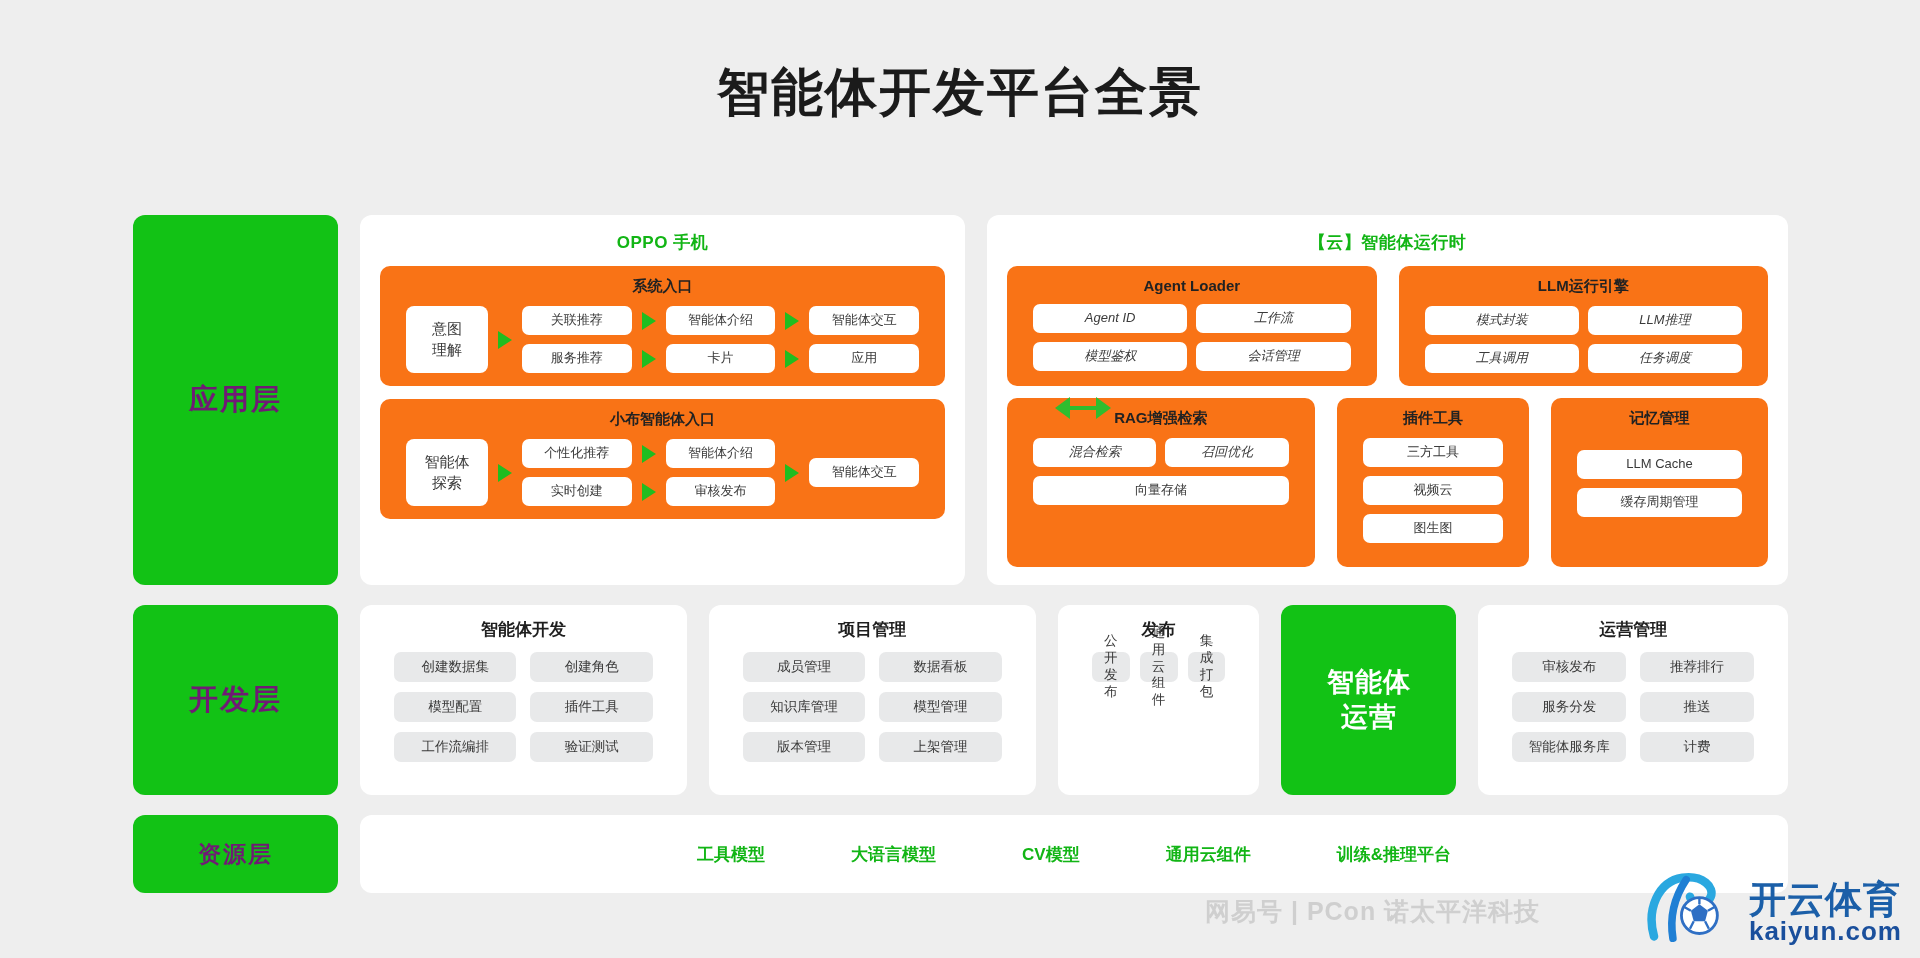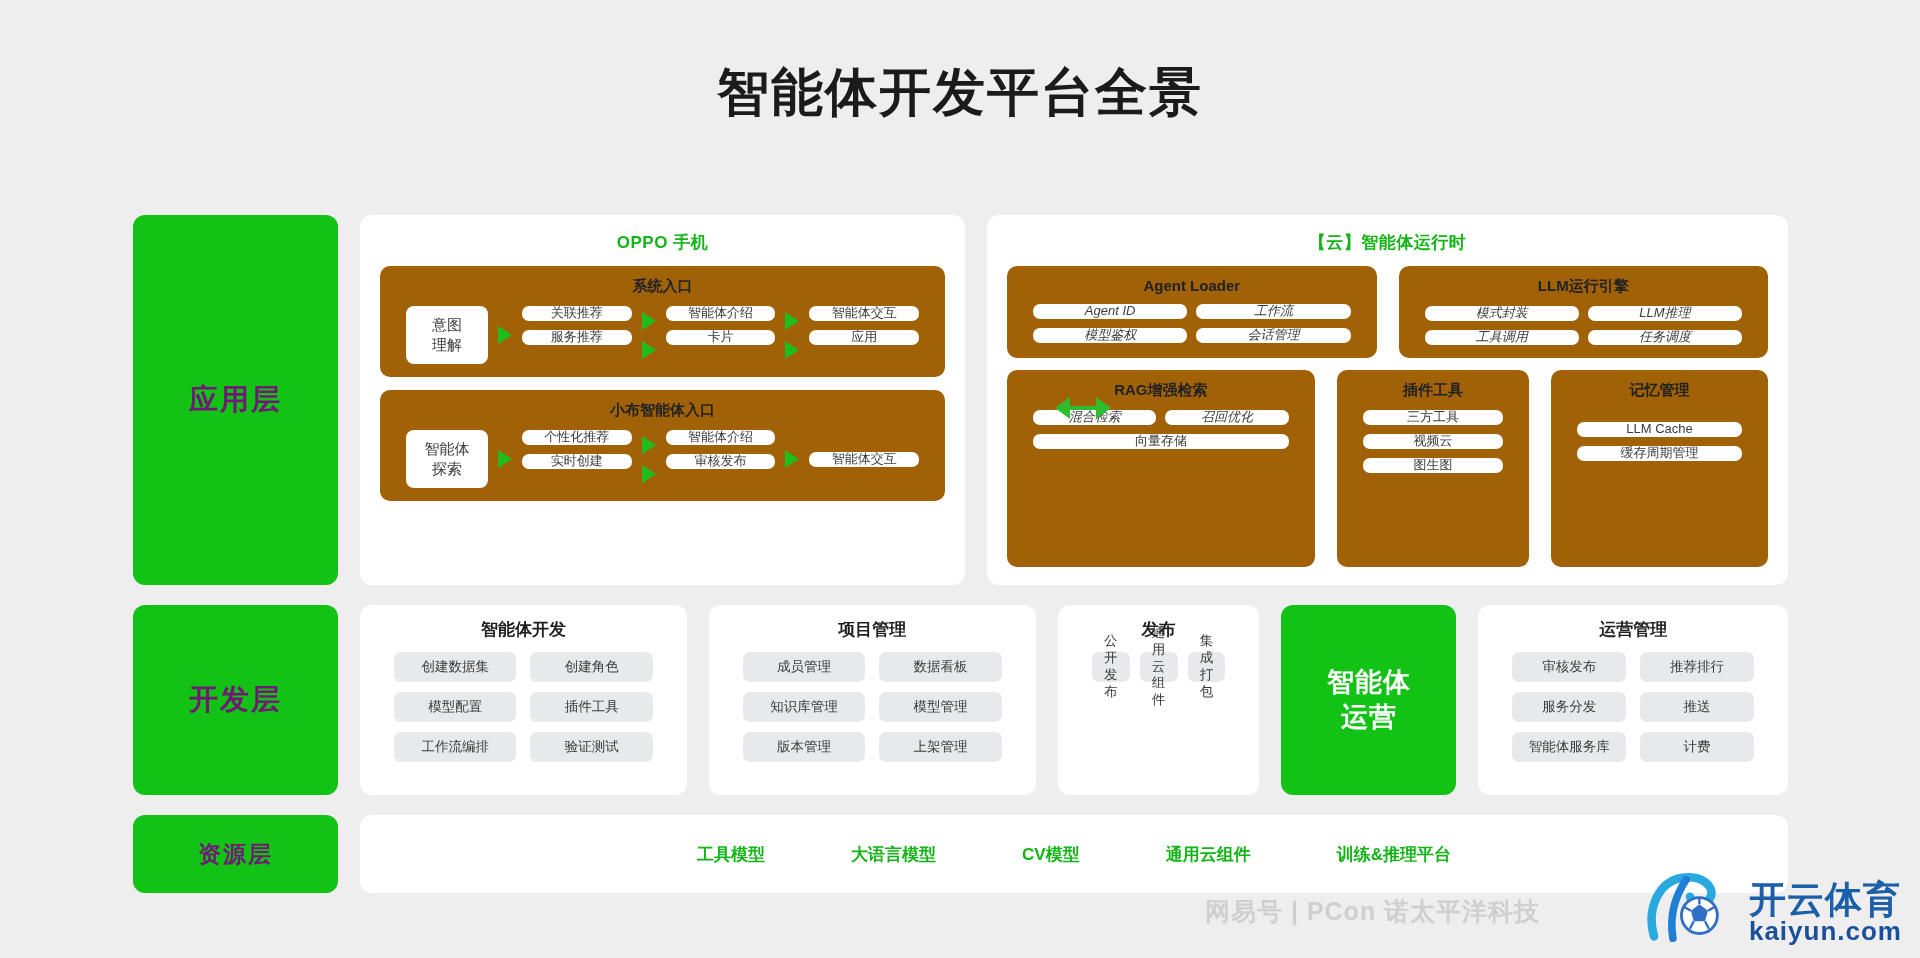--- a/index.html
+++ b/index.html
@@ -44,37 +44,37 @@
     padding: 16px 20px 18px;
     display: flex; flex-direction: column;
   }
   .panel-title {
     text-align: center; font-size: 17px; font-weight: 700;
     color: #12b515; margin-bottom: 12px; letter-spacing: .5px;
   }
 
   
   .group {
-    background: #a16207;
+    background: #f97316;
     border-radius: 10px;
     padding: 11px 26px 13px;
   }
   .group-title {
     text-align: center; font-size: 15px; font-weight: 700;
     color: #222; margin-bottom: 10px;
   }
 
   
   .chip {
     background: #ffffff;
     border-radius: 7px;
     font-size: 13px; color: #3a3a3a;
     display: flex; align-items: center; justify-content: center;
     text-align: center; line-height: 1.25;
-    height: 15px; padding: 0 6px;
+    height: 29px; padding: 0 6px;
   }
   .chip.grey { background: #e8e9ea; color: #3a3a3a; }
 
   
   .flow { display: flex; align-items: stretch; gap: 0; }
   .flow-start {
     background: #fff; border-radius: 8px;
     width: 82px; flex: 0 0 82px;
     display: flex; align-items: center; justify-content: center;
     text-align: center; font-size: 15px; color: #3a3a3a; line-height: 1.35;

